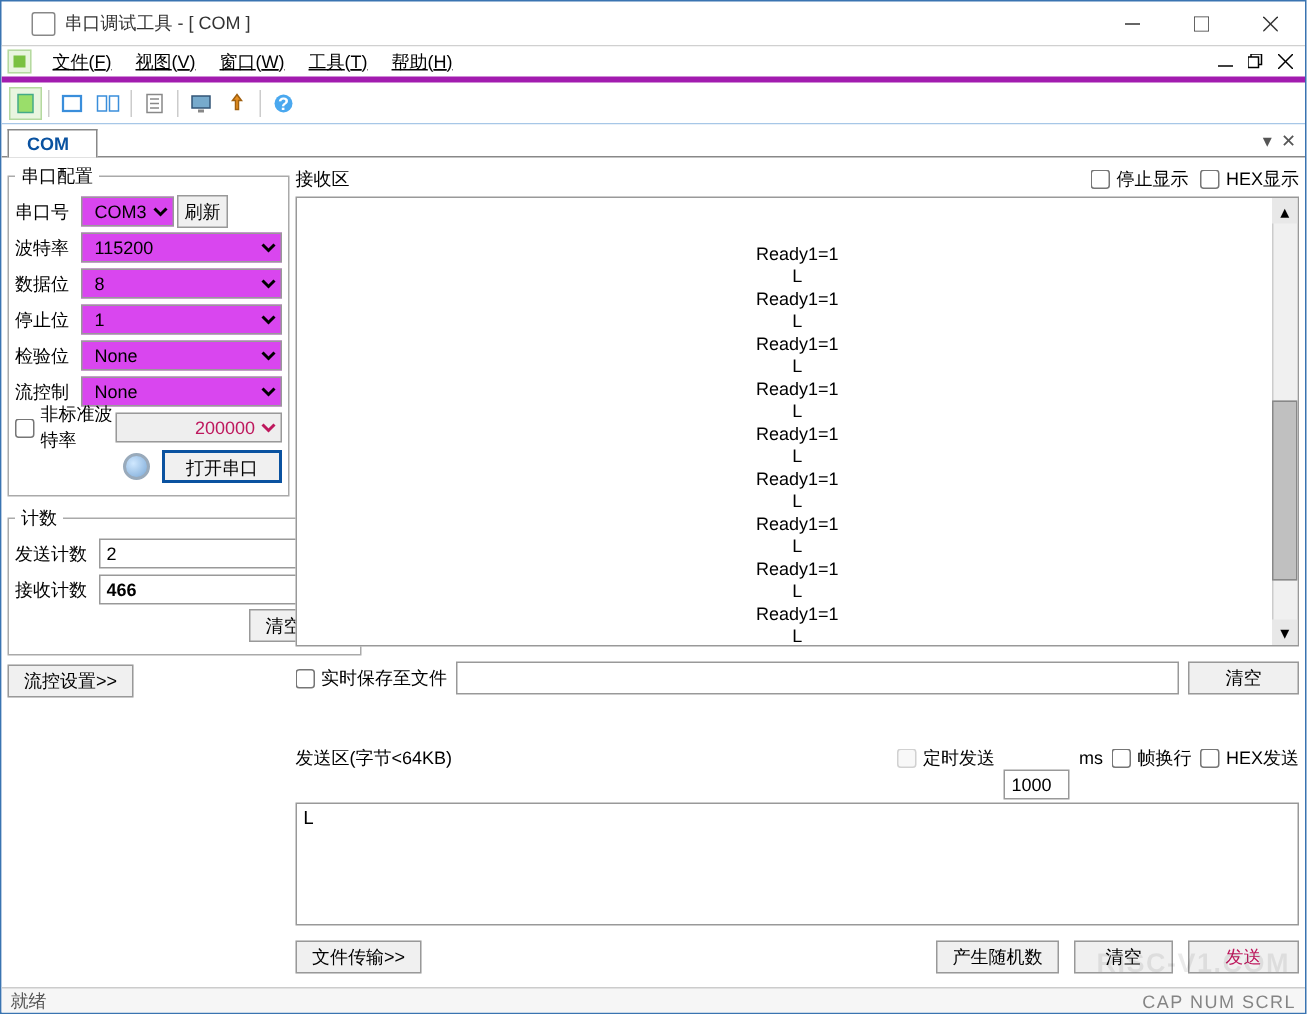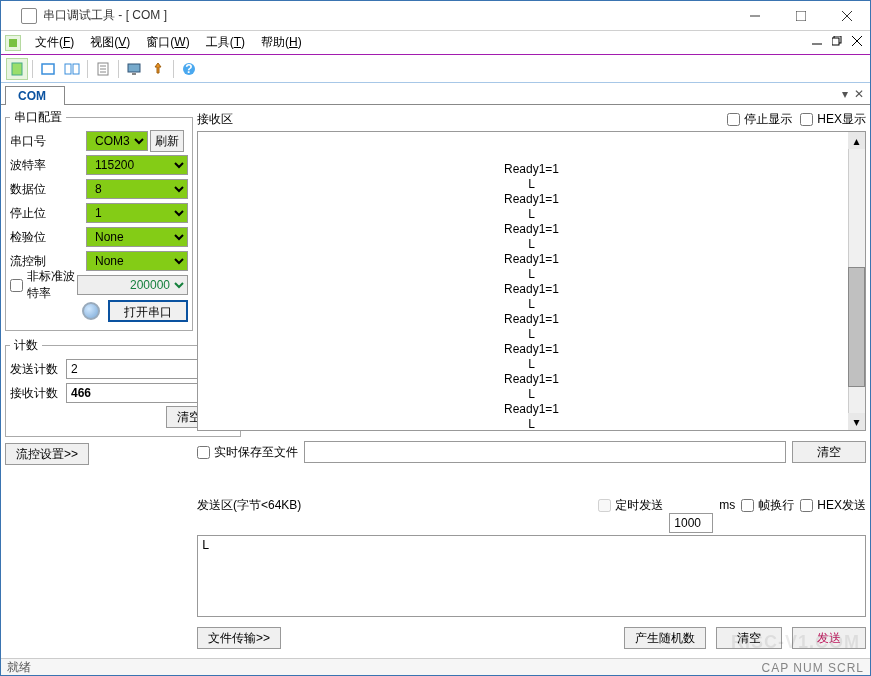--- a/index.html
+++ b/index.html
@@ -5,21 +5,21 @@
 * { box-sizing: border-box; margin: 0; padding: 0; font-family: "Microsoft YaHei", "SimSun", sans-serif; font-size: 12px; }
 body { width: 871px; height: 676px; background: #fff; border: 1px solid #3a74b1; overflow: hidden; position: relative; }
 
 .titlebar { height: 30px; display: flex; align-items: center; padding-left: 20px; border-bottom: 1px solid #d0d0d0; }
 .titlebar .icon { width: 16px; height: 16px; margin-right: 6px; display: inline-block; border: 1px solid #888; border-radius: 2px; }
 .title-text { flex: 1; color: #333; }
 .win-btns { display: flex; }
 .win-btn { width: 46px; height: 30px; display: flex; align-items: center; justify-content: center; color: #333; }
 .win-btn svg { width: 10px; height: 10px; stroke: currentColor; stroke-width: 1; fill: none; }
 
-.menubar { height: 24px; display: flex; align-items: center; padding-left: 4px; background: #fff; border-bottom: 1px solid #a21caf; position: relative; }
+.menubar { height: 24px; display: flex; align-items: center; padding-left: 4px; background: #fff; border-bottom: 4px solid #a21caf; position: relative; text-decoration: underline; }
 .menubar .grip { width: 16px; height: 16px; background: #e9f5e0; margin-right: 6px; border: 1px solid #b5d9a0; position: relative; }
 .menubar .grip::before { content: ""; position: absolute; left: 3px; top: 3px; width: 8px; height: 8px; background: #7ac142; }
 .menu-item { padding: 2px 8px; color: #000; }
 .menu-item .hotkey { text-decoration: underline; }
 .mdi-btns { position: absolute; right: 4px; top: 2px; display: flex; gap: 2px; }
 .mdi-btn { width: 18px; height: 16px; display: flex; align-items: center; justify-content: center; }
 
 .toolbar { height: 28px; display: flex; align-items: center; padding-left: 4px; background: #fff; border-bottom: 1px solid #a7c7e7; }
 .tool-btn { width: 22px; height: 22px; margin: 0 1px; display: flex; align-items: center; justify-content: center; border: 1px solid transparent; }
 .tool-btn.fav { background: #e9f5e0; border-color: #b5d9a0; }
@@ -33,22 +33,22 @@
 
 .workspace { height: 553px; background: #fff; padding: 4px; display: flex; gap: 4px; overflow: hidden; }
 .left-pane { width: 188px; }
 .right-pane { flex: 1; display: flex; flex-direction: column; min-width: 0; }
 
 .fieldset { border: 1px solid #aaa; padding: 4px 4px 6px 4px; margin-bottom: 6px; }
 .fieldset > legend { padding: 0 4px; color: #000; }
 
 .cfg-row { display: flex; align-items: center; margin-bottom: 2px; height: 22px; }
 .cfg-label { width: 44px; text-align: left; padding-right: 2px; }
-.cfg-select { flex: 1; height: 20px; border: 1px solid #999; background: #84cc16; padding-left: 4px; margin-left: 32px; }
-.cfg-select.disabled { background: #eee; color: #15803d; padding-left: 48px; }
+.cfg-select { flex: 1; height: 20px; border: 1px solid #999; background: #d946ef; padding-left: 4px; }
+.cfg-select.disabled { background: #eee; color: #be185d; padding-left: 48px; }
 .chk { display: flex; align-items: center; gap: 4px; }
 .chk input { width: 13px; height: 13px; }
 .btn { border: 1px solid #999; background: #f0f0f0; padding: 2px 10px; height: 22px; line-height: 16px; }
 .btn.primary { border: 2px solid #0a52a0; text-align: right; }
 .btn.disabled { color: #be185d; }
 .txt-input { border: 1px solid #999; height: 20px; padding: 0 4px; background: #fff; }
 
 .open-row { display: flex; align-items: center; justify-content: flex-end; gap: 8px; padding: 2px 0 2px 0; }
 .led { width: 18px; height: 18px; border-radius: 50%; background: radial-gradient(circle at 35% 35%, #d0e8ff, #7aa8d6); border: 2px solid #9ab; }
 

